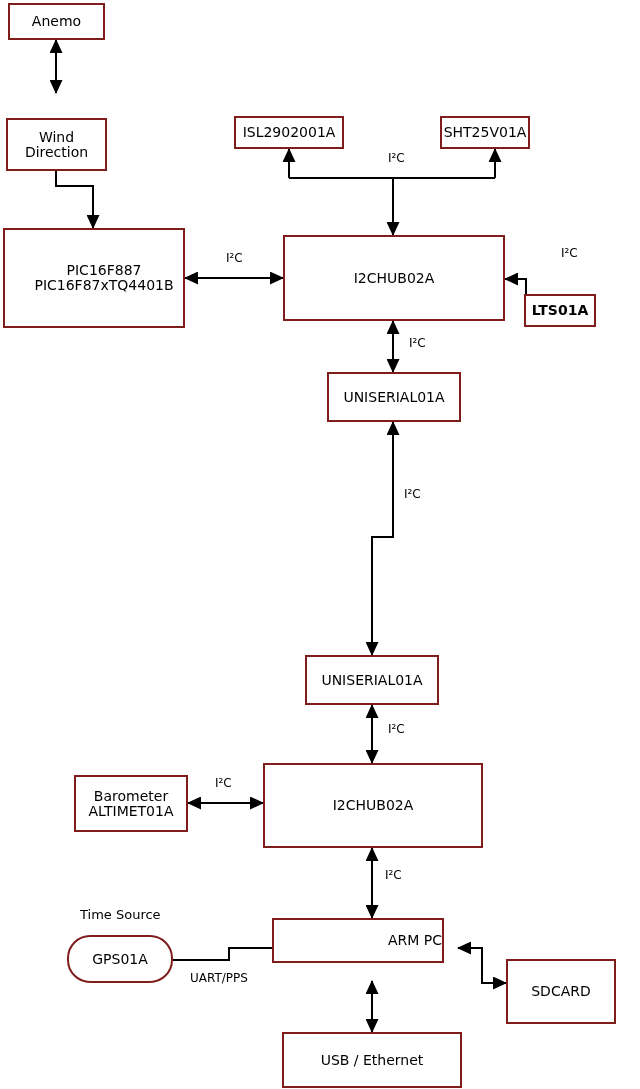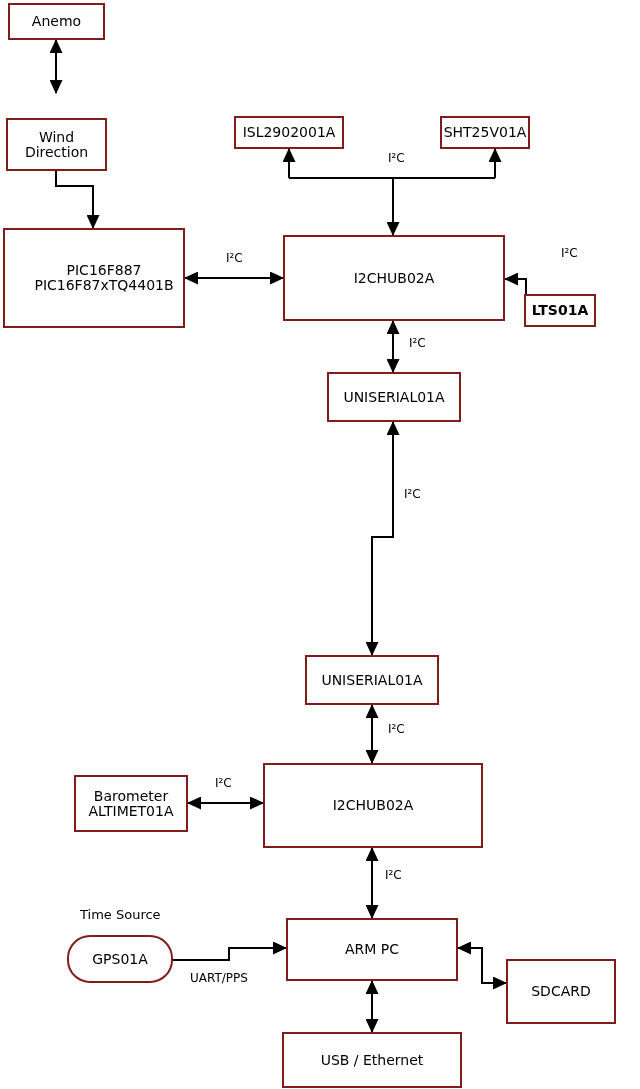--- a/index.html
+++ b/index.html
@@ -42,21 +42,21 @@
   #n-pic     { left: 3px;   top: 228px;  width: 182px; height: 100px; padding-left: 20px; }
   #n-isl     { left: 234px; top: 116px;  width: 110px; height: 33px; }
   #n-sht     { left: 440px; top: 116px;  width: 90px; height: 33px; }
   #n-hub1    { left: 283px; top: 235px;  width: 222px; height: 86px; }
   #n-lts     { left: 524px; top: 294px;  width: 72px;  height: 33px; font-weight: bold; }
   #n-uni1    { left: 327px; top: 372px;  width: 134px; height: 50px; }
   #n-uni2    { left: 305px; top: 655px;  width: 134px; height: 50px; }
   #n-baro    { left: 74px;  top: 775px;  width: 114px; height: 57px; }
   #n-hub2    { left: 263px; top: 763px;  width: 220px; height: 85px; }
   #n-gps     { left: 67px;  top: 935px;  width: 106px; height: 48px; border-radius: 23px; }
-  #n-arm     { left: 286px; top: 918px;  width: 172px; height: 63px; }
+  #n-arm     { left: 272px; top: 918px;  width: 172px; height: 45px; align-items: flex-end; }
   #n-sdcard  { left: 506px; top: 959px;  width: 110px; height: 65px; }
   #n-usb     { left: 282px; top: 1032px; width: 180px; height: 56px; }
 
   
   #l-time-source  { left: 80px;  top: 908px; }
   #l-uart-pps     { left: 190px; top: 971px; }
   #l-i2c-pic-hub  { left: 226px; top: 251px; }
   #l-i2c-bus      { left: 388px; top: 151px; }
   #l-i2c-lts      { left: 561px; top: 246px; }
   #l-i2c-hub-uni  { left: 409px; top: 336px; }

